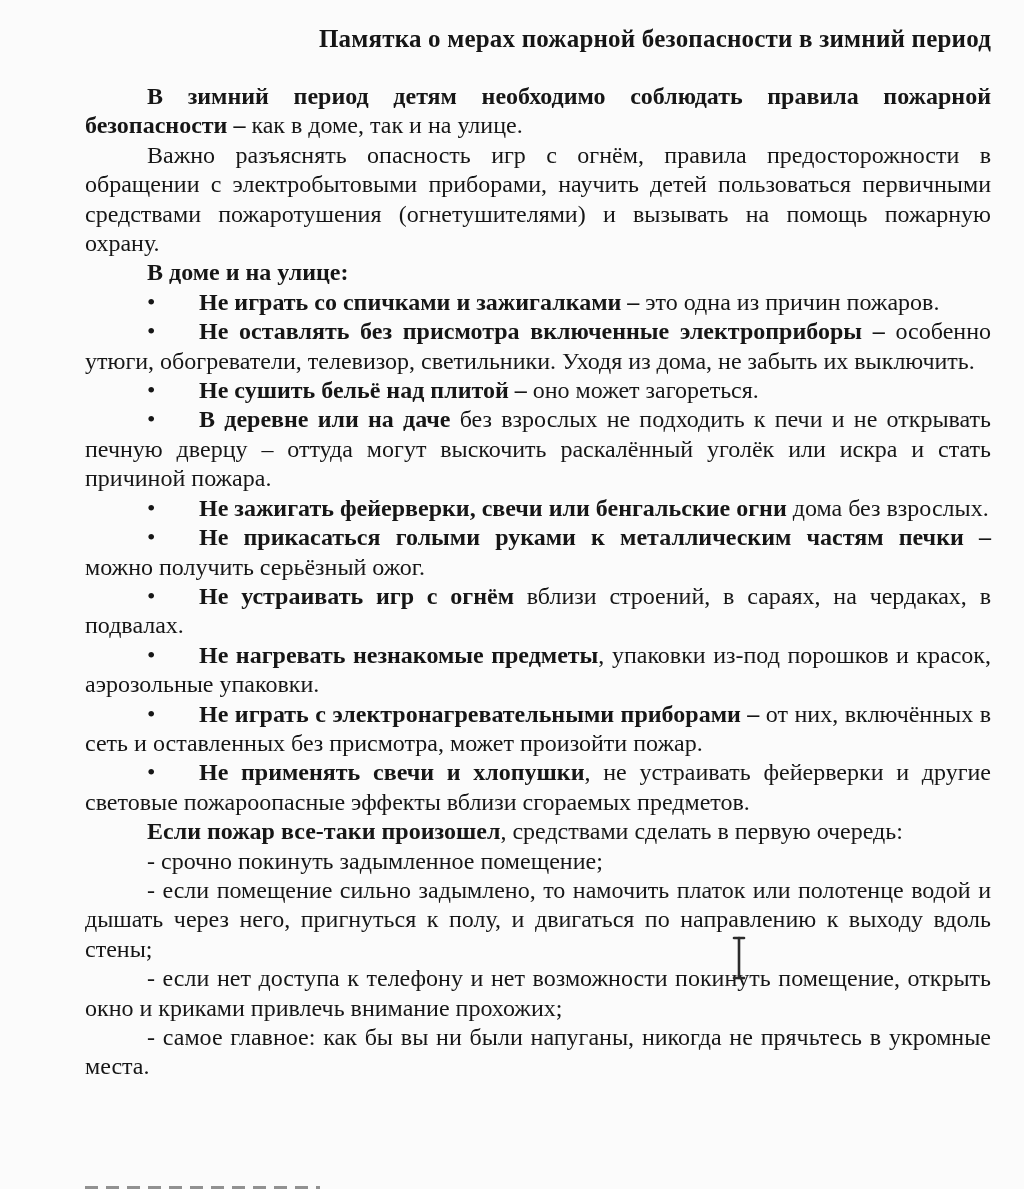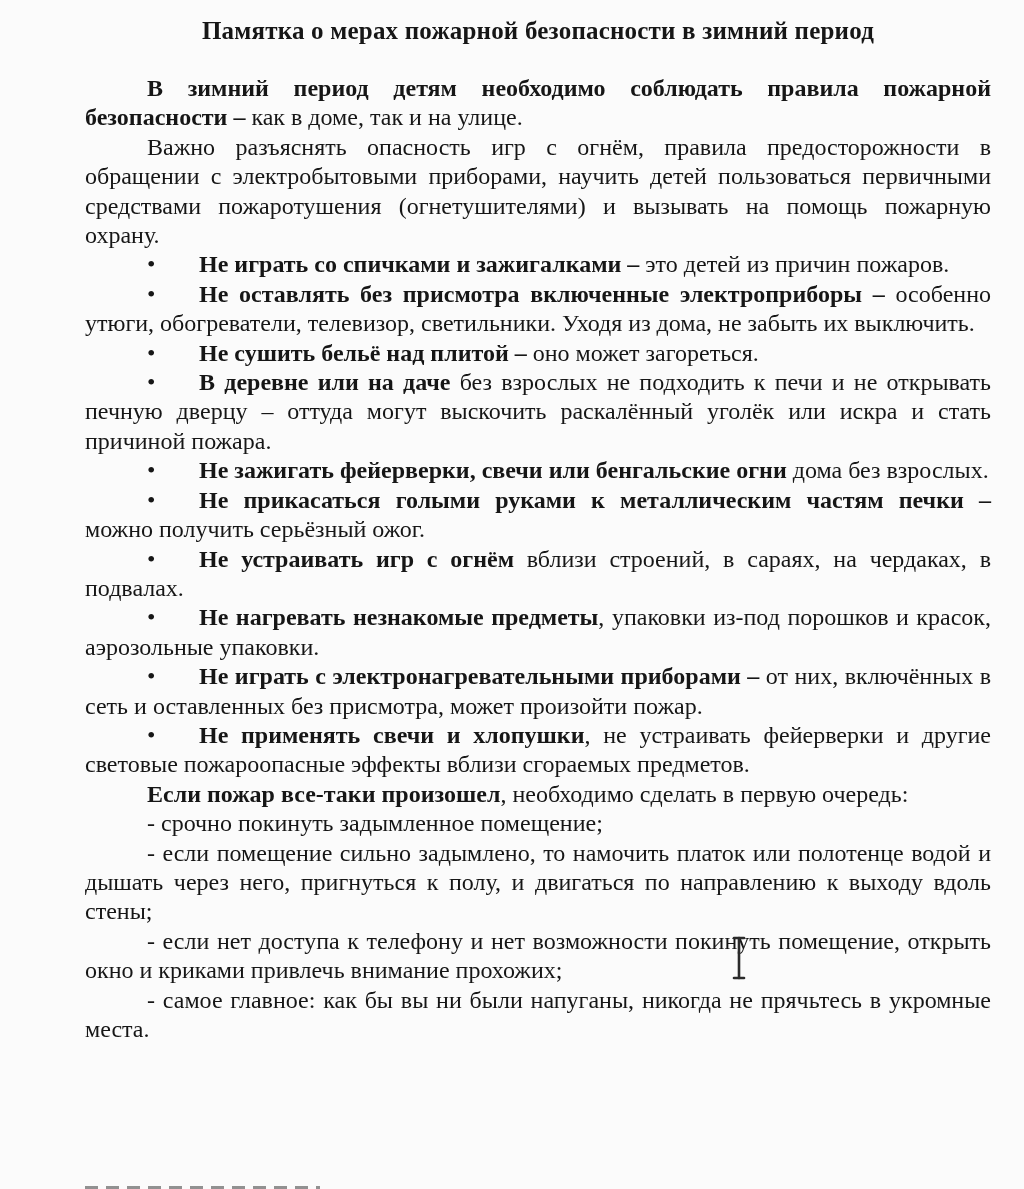--- a/index.html
+++ b/index.html
@@ -16,22 +16,22 @@
   .page {
     position: absolute;
     top: 10px;
     left: 85px;
     width: 906px;
   }
   .doc-title {
     font-size: 25px;
     line-height: 33px;
     font-weight: 700;
-    text-align: center;
-    margin: 4px 0 27px 0;
+    text-align: right;
+    margin: 12px 0 27px 0;
     letter-spacing: 0.2px;
   }
   p.line {
     margin: 0;
     font-size: 24px;
     line-height: 29.4px;
     text-align: justify;
   }
   p.indent { text-indent: 62px; }
   .bullet-marker {
@@ -62,43 +62,44 @@
 <body>
 
 <div class="page">
 
   <h1 class="doc-title">Памятка о мерах пожарной безопасности в зимний период</h1>
 
   <p class="line indent"><b>В зимний период детям необходимо соблюдать правила пожарной безопасности –</b><span> как в доме, так и на улице.</span></p>
 
   <p class="line indent"><span>Важно разъяснять опасность игр с огнём, правила предосторожности в обращении с электробытовыми приборами, научить детей пользоваться первичными средствами пожаротушения (огнетушителями) и вызывать на помощь пожарную охрану.</span></p>
 
+  <p class="line indent"><b>В доме и на улице:</b></p>
 
-  <p class="line indent"><span class="bullet-marker">•</span><b>Не играть со спичками и зажигалками –</b><span> это детей из причин пожаров.</span></p>
+  <p class="line indent"><span class="bullet-marker">•</span><b>Не играть со спичками и зажигалками –</b><span> это одна из причин пожаров.</span></p>
 
   <p class="line indent"><span class="bullet-marker">•</span><b>Не оставлять без присмотра включенные электроприборы –</b><span> особенно утюги, обогреватели, телевизор, светильники. Уходя из дома, не забыть их выключить.</span></p>
 
   <p class="line indent"><span class="bullet-marker">•</span><b>Не сушить бельё над плитой –</b><span> оно может загореться.</span></p>
 
   <p class="line indent"><span class="bullet-marker">•</span><b>В деревне или на даче</b><span> без взрослых не подходить к печи и не открывать печную дверцу – оттуда могут выскочить раскалённый уголёк или искра и стать причиной пожара.</span></p>
 
   <p class="line indent"><span class="bullet-marker">•</span><b>Не зажигать фейерверки, свечи или бенгальские огни</b><span> дома без взрослых.</span></p>
 
   <p class="line indent"><span class="bullet-marker">•</span><b>Не прикасаться голыми руками к металлическим частям печки –</b><span> можно получить серьёзный ожог.</span></p>
 
   <p class="line indent"><span class="bullet-marker">•</span><b>Не устраивать игр с огнём</b><span> вблизи строений, в сараях, на чердаках, в подвалах.</span></p>
 
   <p class="line indent"><span class="bullet-marker">•</span><b>Не нагревать незнакомые предметы</b><span>, упаковки из-под порошков и красок, аэрозольные упаковки.</span></p>
 
 
   <p class="line indent"><span class="bullet-marker">•</span><b>Не играть с электронагревательными приборами –</b><span> от них, включённых в сеть и оставленных без присмотра, может произойти пожар.</span></p>
 
   <p class="line indent"><span class="bullet-marker">•</span><b>Не применять свечи и хлопушки</b><span>, не устраивать фейерверки и другие световые пожароопасные эффекты вблизи сгораемых предметов.</span></p>
 
-  <p class="line indent"><b>Если пожар все-таки произошел</b><span>, необходимо сделать в первую очередь:</span></p>
+  <p class="line indent"><b>Если пожар все-таки произошел</b><span>, средствами сделать в первую очередь:</span></p>
 
   <p class="line indent">- срочно покинуть задымленное помещение;</p>
   <p class="line indent">- если помещение сильно задымлено, то намочить платок или полотенце водой и дышать через него, пригнуться к полу, и двигаться по направлению к выходу вдоль стены;</p>
   <p class="line indent">- если нет доступа к телефону и нет возможности покинуть помещение, открыть окно и криками привлечь внимание прохожих;</p>
   <p class="line indent">- самое главное: как бы вы ни были напуганы, никогда не прячьтесь в укромные места.</p>
 
 </div>
 
 <div class="ibeam">
   <svg width="16" height="44" viewBox="0 0 16 44">

